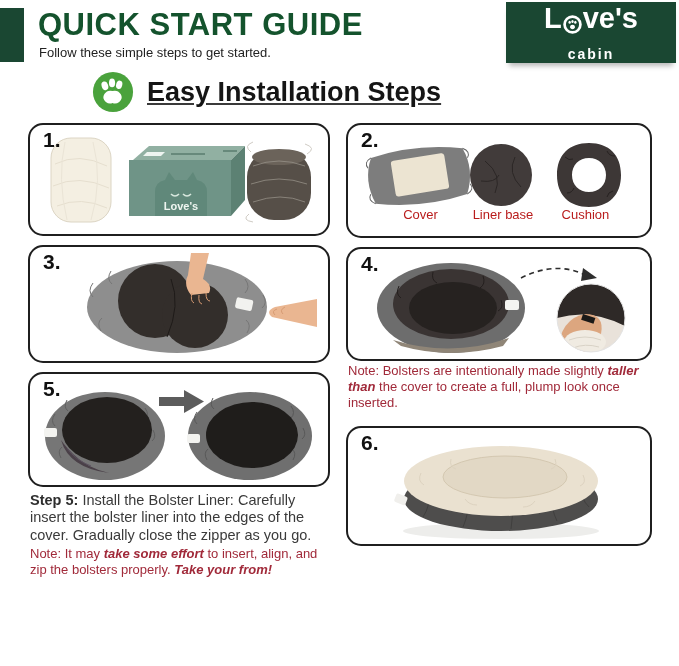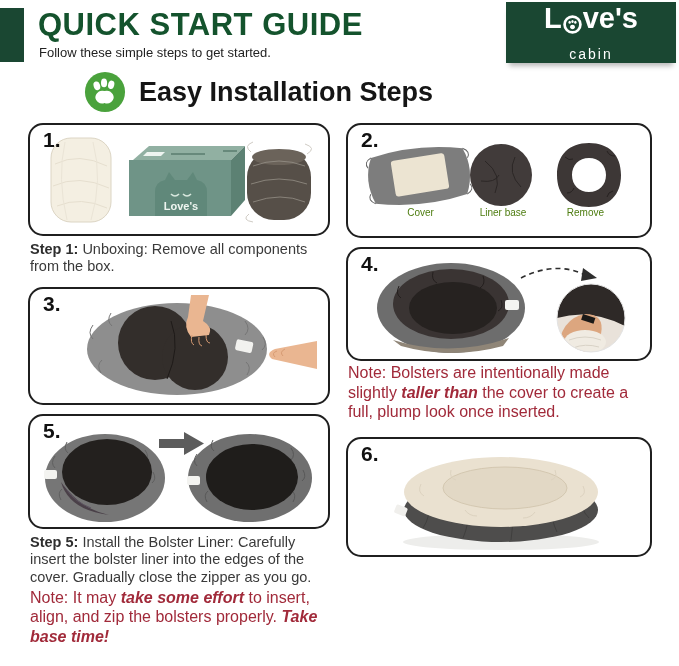--- a/index.html
+++ b/index.html
@@ -11,42 +11,42 @@
   .green-bar{position:absolute;left:0;top:8px;width:24px;height:54px;background:#1a4732;}
   .header-text{position:absolute;left:38px;top:8px;}
   .title{font-size:31px;font-weight:700;color:#14532d;letter-spacing:.5px;line-height:1.1;margin:0;}
   .subtitle{font-size:13px;color:#222;margin:3px 0 0 1px;}
   .logo-box{
     position:absolute;left:506px;top:2px;width:170px;height:61px;background:#1a4732;
     display:flex;flex-direction:column;align-items:center;justify-content:center;
     box-shadow:0 6px 5px -3px rgba(0,0,0,.28);
   }
   .logo-line1{color:#fff;font-size:29px;font-weight:700;line-height:1;display:flex;align-items:center;}
-  .logo-line2{color:#fff;font-size:14px;letter-spacing:2px;line-height:1;margin-top:14px;}
+  .logo-line2{color:#fff;font-size:14px;letter-spacing:2px;line-height:1;margin-top:14px;font-weight:bold;}
   .paw-o{width:19px;height:19px;margin:2px 1px 0 1px;display:inline-block;}
   
-  .section-head{position:absolute;left:84px;top:71px;display:flex;align-items:center;gap:13px;}
+  .section-head{position:absolute;left:92px;top:71px;display:flex;align-items:center;gap:13px;text-decoration:underline;}
   .paw-badge{width:42px;height:42px;flex:0 0 auto;}
   .section-title{font-size:27px;font-weight:700;color:#151515;margin:0;}
   
   .main{position:absolute;left:28px;top:123px;width:624px;display:grid;grid-template-columns:302px 306px;column-gap:16px;align-items:start;}
   .col{display:flex;flex-direction:column;}
   .step{margin-bottom:9px;}
   .step-box{
     position:relative;border:2px solid #1f1f1f;border-radius:15px;background:#fff;
     padding:2px 8px;box-sizing:border-box;overflow:hidden;
   }
   .step-num{position:absolute;left:13px;top:3px;font-size:21px;font-weight:700;color:#111;}
   .h113{height:113px}.h115{height:115px}.h118{height:118px}.h114{height:114px}.h120{height:120px}
   .art{display:block;margin:0 auto;}
   .img-labels{display:flex;justify-content:space-between;padding:0 16px 0 24px;margin-top:-2px;}
-  .img-labels span{font-size:10px;color:#4d7c0f;width:33%;text-align:center;}
+  .img-labels span{font-size:13px;color:#b91c1c;width:33%;text-align:center;}
   .caption{margin:5px 2px 2px 2px;font-size:14.5px;line-height:1.2;color:#3a3a3a;}
   .caption .b{font-weight:700;color:#2e2e2e;}
-  .note{margin:2px 2px 6px 2px;font-size:16px;line-height:1.22;color:#a12a3a;}
+  .note{margin:2px 2px 6px 2px;font-size:13px;line-height:1.22;color:#a12a3a;}
   .note .em{font-weight:700;font-style:italic;}
 </style>
 </head>
 <body>
 
 <div>
   <div class="green-bar"></div>
   <div class="header-text">
     <h1 class="title">QUICK START GUIDE</h1>
     <div class="subtitle">Follow these simple steps to get started.</div>
@@ -107,21 +107,20 @@
           </g>
 
           <g transform="translate(202,4)">
             <rect x="4" y="12" width="64" height="70" rx="27" fill="#564f48"></rect>
             <ellipse cx="36" cy="19" rx="27" ry="8" fill="#6b635a"></ellipse>
             <path d="M10,28 Q36,18 62,28 M8,46 Q36,36 64,46 M10,64 Q38,54 62,64" stroke="#9a948b" fill="none" opacity=".75"></path>
             <path d="M8,14 Q0,8 10,4 M64,16 Q74,10 62,6 M6,76 Q-2,82 10,84" stroke="#cfcbc4" fill="none"></path>
           </g>
         </svg>
       </div>
-      <p class="caption"><span class="b">Step 1:</span> <span>Unboxing: Remove all components from the box.</span></p>
     </div>
 
     <div class="step">
       <div class="step-box h118">
         <span class="step-num">3.</span>
         <svg class="art" viewBox="0 0 276 104" width="276" height="104" style="margin-top:4px">
           <ellipse cx="136" cy="54" rx="90" ry="46" fill="#8e8e8e"></ellipse>
           <path d="M52,30 q-6,8 0,14 M70,18 q-5,8 1,13 M204,26 q6,8 0,14 M222,42 q5,8 -1,13 M60,78 q-5,-8 1,-13 M206,80 q5,-8 -1,-13" stroke="#767676" fill="none"></path>
           <circle cx="114" cy="48" r="37" fill="#332e2b"></circle>
           <circle cx="154" cy="62" r="33" fill="#332e2b"></circle>
@@ -151,21 +150,21 @@
           <rect x="118" y="15" width="25" height="9" fill="#5c5c5c"></rect>
           <polygon points="143,8 163,19.5 143,31" fill="#5c5c5c"></polygon>
 
           <ellipse cx="209" cy="54" rx="62" ry="44" fill="#6f6f6f"></ellipse>
           <path d="M156,30 q-5,7 0,12 M172,16 q-4,7 1,11 M250,24 q5,7 0,12 M262,46 q4,7 -1,11 M166,78 q-4,-7 1,-11 M252,78 q4,-7 -1,-11" stroke="#585858" fill="none"></path>
           <ellipse cx="211" cy="53" rx="46" ry="33" fill="#1f1d1b"></ellipse>
           <rect x="146" y="52" width="13" height="9" rx="2" fill="#f3f3f0"></rect>
         </svg>
       </div>
       <p class="caption"><span class="b">Step 5:</span> <span>Install the Bolster Liner: Carefully insert the bolster liner into the edges of the cover. Gradually close the zipper as you go.</span></p>
-      <p class="note"><span>Note: It may </span><span class="em">take some effort</span><span> to insert, align, and zip the bolsters properly. </span><span class="em">Take base time!</span></p>
+      <p class="note"><span>Note: It may </span><span class="em">take some effort</span><span> to insert, align, and zip the bolsters properly. </span><span class="em">Take your from!</span></p>
     </div>
 
   </div>
 
   <div class="col">
 
     <div class="step">
       <div class="step-box h115">
         <span class="step-num">2.</span>
         <svg class="art" viewBox="0 0 280 68" width="280" height="68" style="margin-top:14px">
@@ -182,21 +181,21 @@
           </g>
 
           <g transform="translate(196,0)">
             <path d="M34,2 C54,2 66,14 66,34 C66,54 54,66 34,66 C14,66 2,54 2,34 C2,14 14,2 34,2 Z M34,17 C24,17 17,24 17,34 C17,44 24,51 34,51 C44,51 51,44 51,34 C51,24 44,17 34,17 Z" fill="#3d3736" fill-rule="evenodd"></path>
             <path d="M10,16 q4,4 8,2 M52,10 q2,5 8,5 M58,50 q-5,1 -6,6 M12,52 q5,0 7,-5" stroke="#262120" fill="none"></path>
           </g>
         </svg>
         <div class="img-labels">
           <span>Cover</span>
           <span>Liner base</span>
-          <span>Remove</span>
+          <span>Cushion</span>
         </div>
       </div>
     </div>
 
     <div class="step">
       <div class="step-box h114">
         <span class="step-num">4.</span>
         <svg class="art" viewBox="0 0 280 100" width="280" height="100" style="margin-top:5px">
 
           <ellipse cx="92" cy="52" rx="74" ry="45" fill="#6d6d6d"></ellipse>

